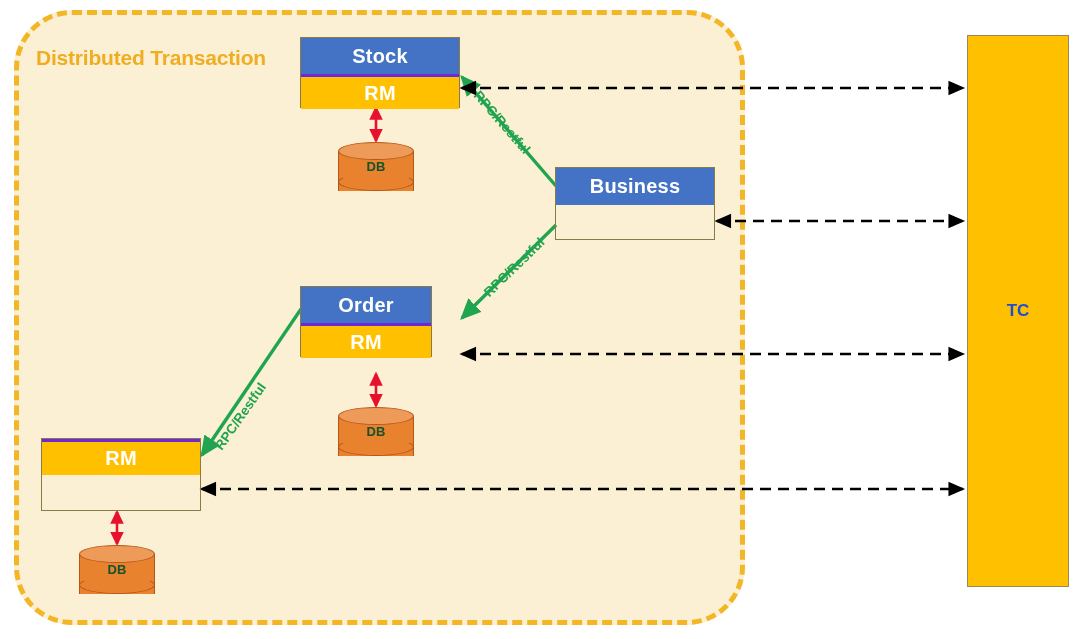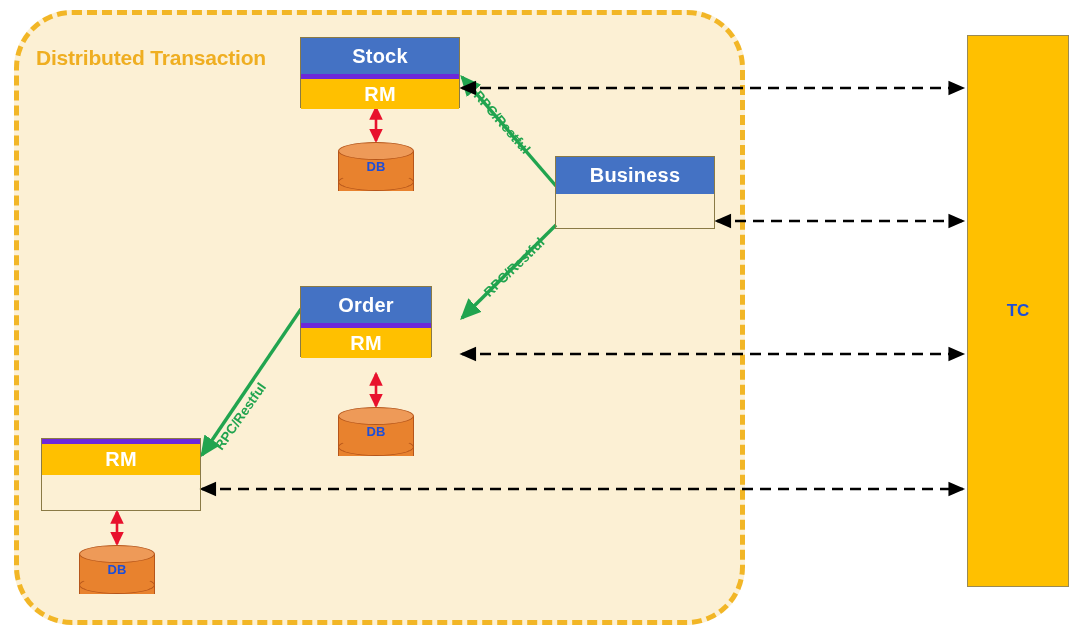--- a/index.html
+++ b/index.html
@@ -70,21 +70,21 @@
   }
   .node-body {
     box-sizing: border-box;
     background: #FFC000;
     color: #ffffff;
     font-size: 20px;
     font-weight: bold;
     display: flex;
     align-items: center;
     justify-content: center;
-    border-top: 5px solid #6d28d9;
+    border-top: 3px solid #6d28d9;
     letter-spacing: 0.2px;
   }
 
   
   .tc-block {
     position: absolute;
     left: 967px;
     top: 35px;
     width: 102px;
     height: 552px;
@@ -138,21 +138,21 @@
     background: #EE9A58;
     border: 1.5px solid #B5551A;
     border-radius: 50%;
   }
   .db-label {
     position: absolute;
     left: 0;
     top: 17px;
     width: 76px;
     text-align: center;
-    color: #1d4ed8;
+    color: #14532d;
     font-size: 13px;
     font-weight: bold;
     z-index: 3;
   }
 
   
   .edge-label {
     position: absolute;
     color: #21A44F;
     font-size: 13.5px;
@@ -211,21 +211,21 @@
 
   <div class="edge-label" style="left:481px; top:289px; transform: rotate(-44deg);">RPC/Restful</div>
 
   <div class="edge-label" style="left:212px; top:444px; transform: rotate(-55deg);">RPC/Restful</div>
 
   <div class="node" style="left:300px; top:37px; width:160px; height:71px;">
     <div class="node-head" style="height:36px;">Stock</div>
     <div class="node-body" style="height:35px;">RM</div>
   </div>
 
-  <div class="node" style="left:555px; top:156px; width:160px; height:73px;">
+  <div class="node" style="left:555px; top:167px; width:160px; height:73px;">
     <div class="node-head" style="height:37px;">Business</div>
   </div>
 
   <div class="node" style="left:300px; top:286px; width:132px; height:71px;">
     <div class="node-head" style="height:36px;">Order</div>
     <div class="node-body" style="height:35px;">RM</div>
   </div>
 
   <div class="node" style="left:41px; top:438px; width:160px; height:73px;">
     <div class="node-body" style="height:36px;">RM</div>

